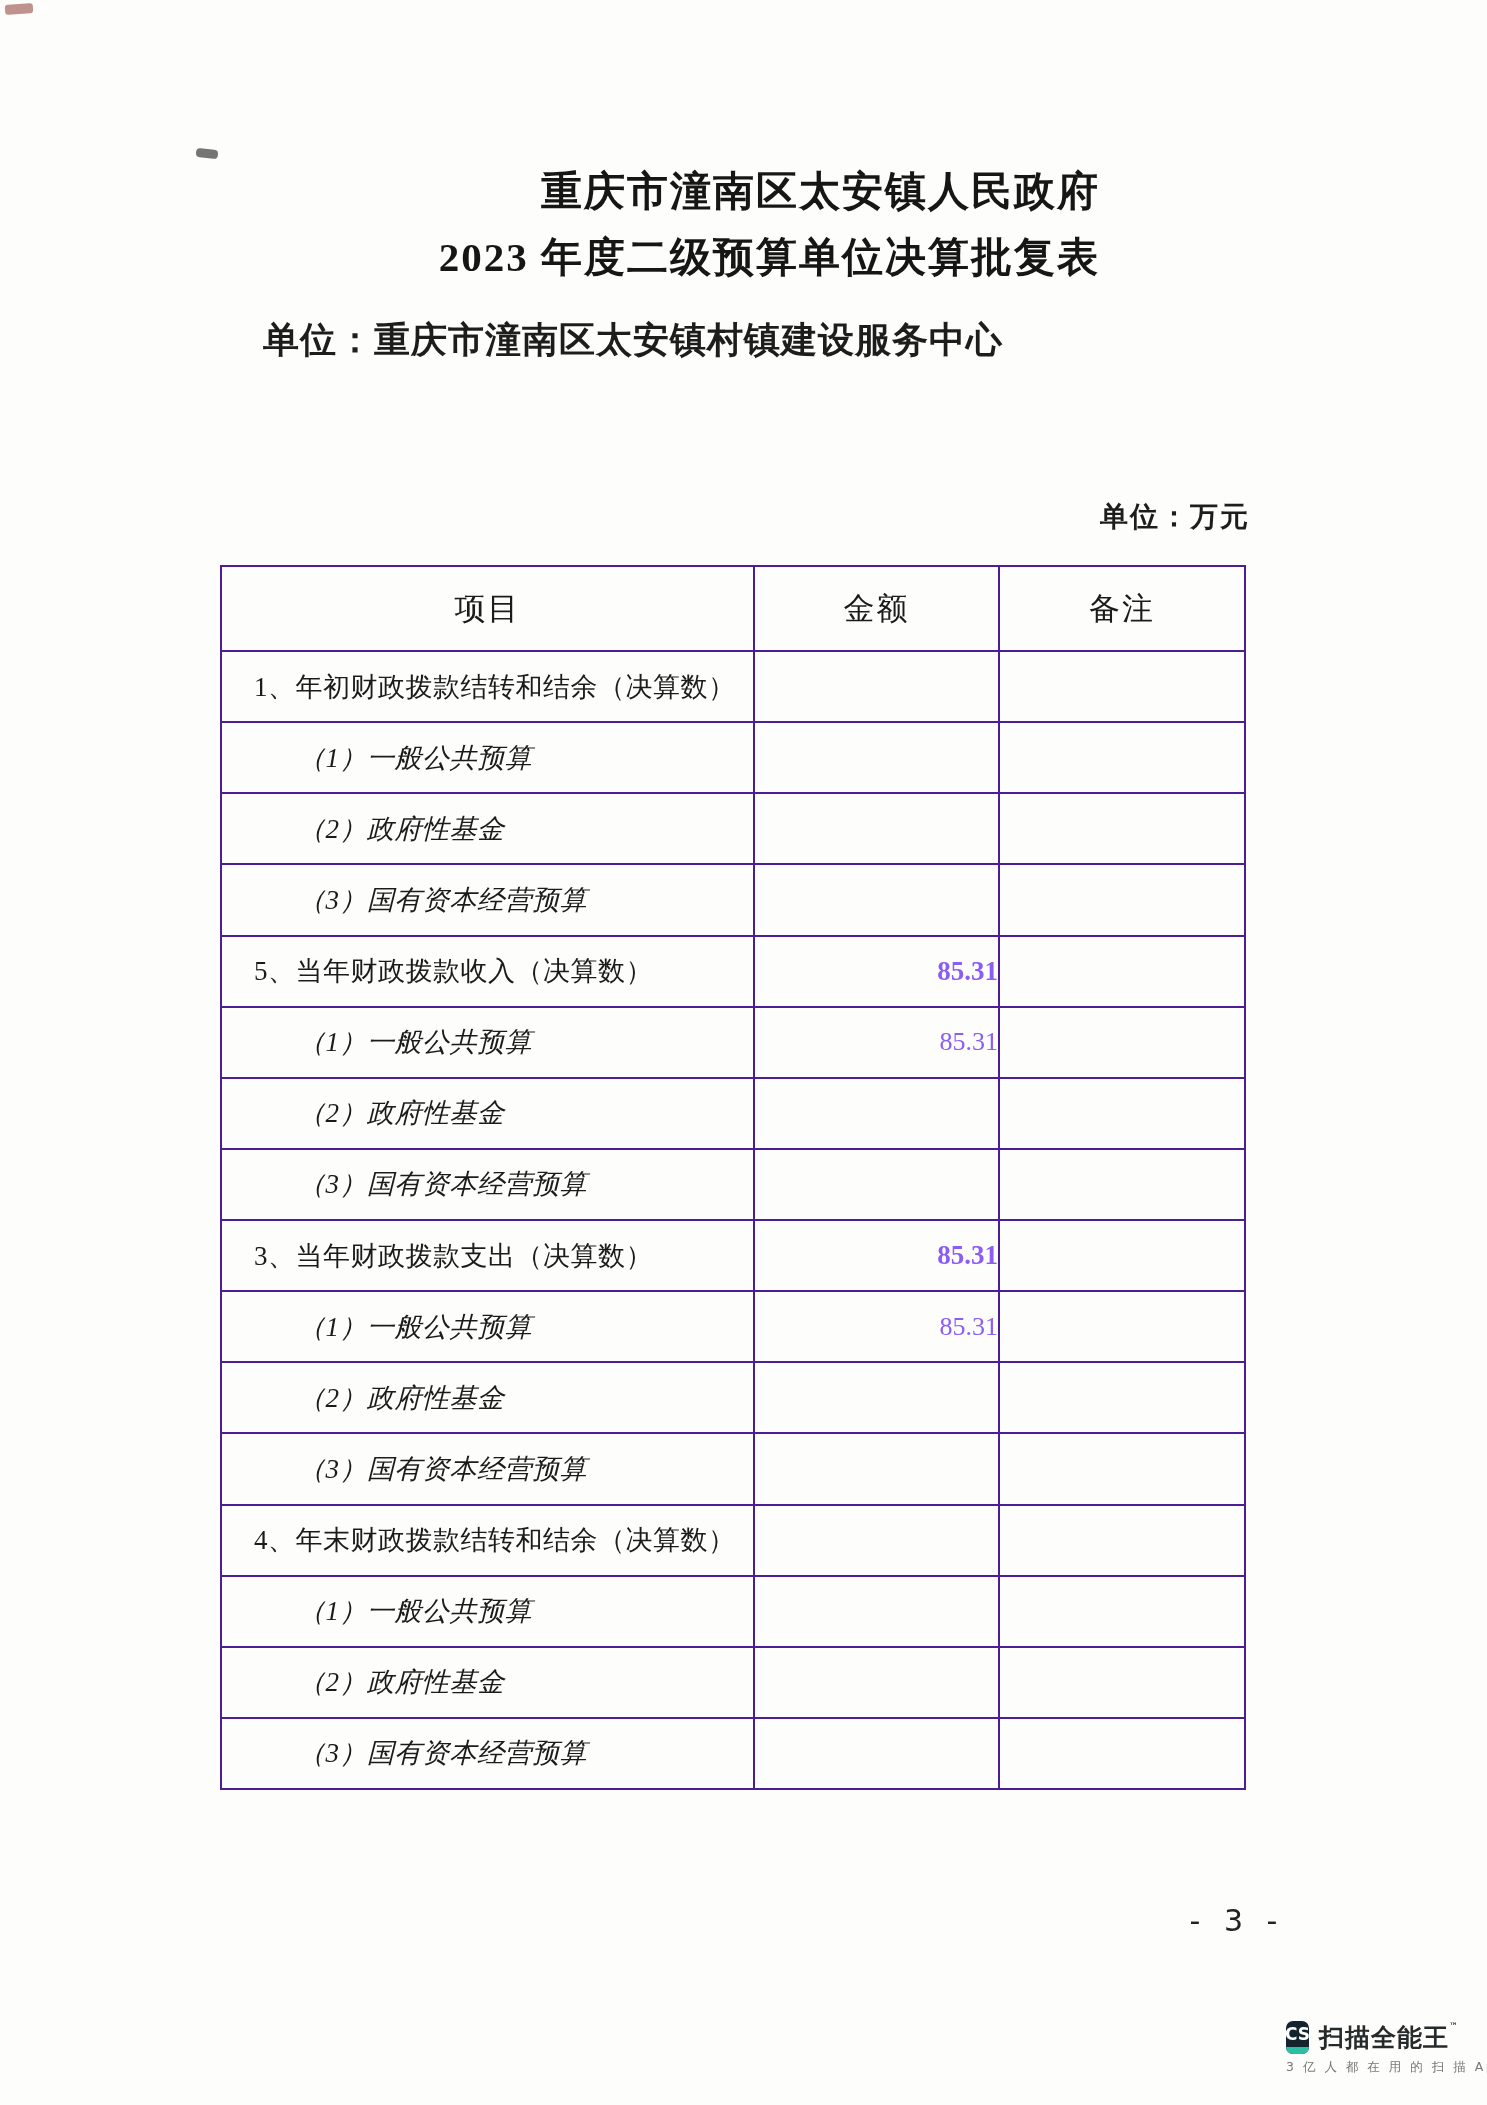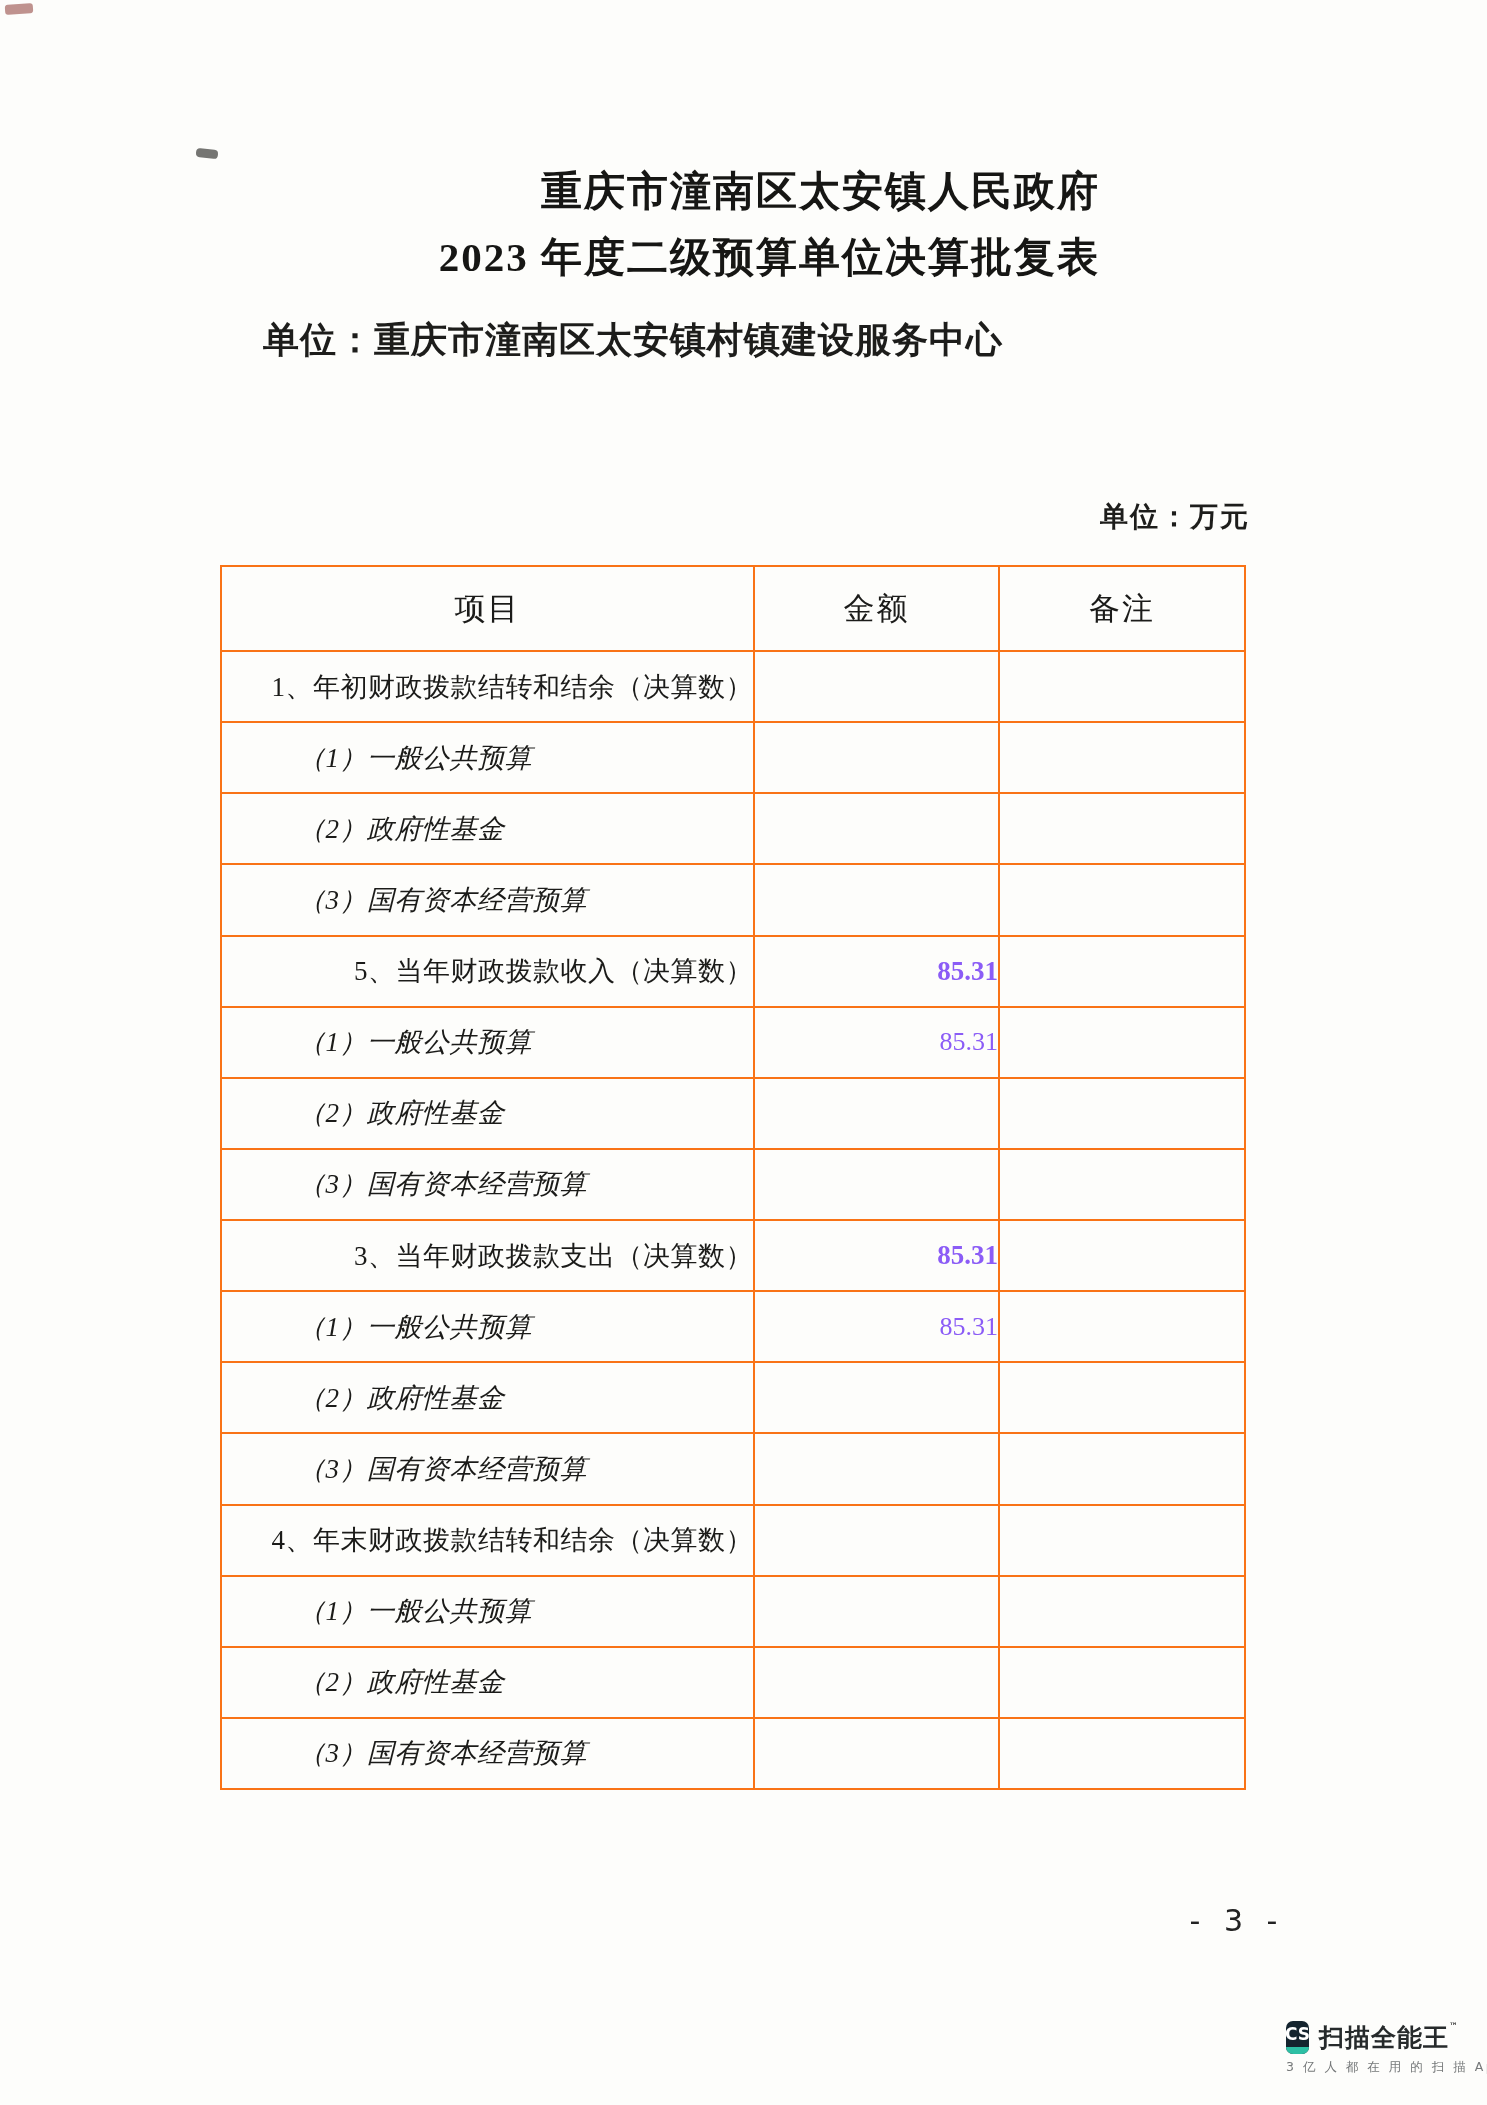--- a/index.html
+++ b/index.html
@@ -43,33 +43,33 @@
     font-size:28px;font-weight:700;letter-spacing:2px;color:#1d1d1b;
     text-align:left;
   }
   table.budget{
     position:absolute;left:220px;top:565px;
     width:1024px;height:1225px;
     border-collapse:collapse;table-layout:fixed;
     background:transparent;
   }
   table.budget th,table.budget td{
-    border:2px solid #f97316;
+    border:2px solid #4c1d95;
     padding:0;vertical-align:middle;
     overflow:hidden;white-space:nowrap;
   }
   table.budget thead tr{height:85px;}
   table.budget th{
     font-size:31px;font-weight:400;text-align:center;color:#1b1b19;
     letter-spacing:2px;
   }
   td.cell-label{
     font-size:27px;text-align:left;color:#1b1b19;letter-spacing:0.5px;
   }
-  td.cell-label.level-section{padding-left:32px;text-align:right;}
+  td.cell-label.level-section{padding-left:32px;}
   td.cell-label.level-sub{padding-left:76px;font-style:italic;}
   td.cell-amount{
     font-size:26px;text-align:right;padding-right:4px;color:#8b5cf6;
   }
   td.cell-amount.bold{font-weight:700;font-size:27px;}
   td.cell-note{font-size:26px;}
   .page-number{
     position:absolute;left:1172px;top:1903px;width:130px;
     text-align:center;font-size:30px;color:#222;
     letter-spacing:7px;font-family:"DejaVu Sans","Liberation Sans",sans-serif;

